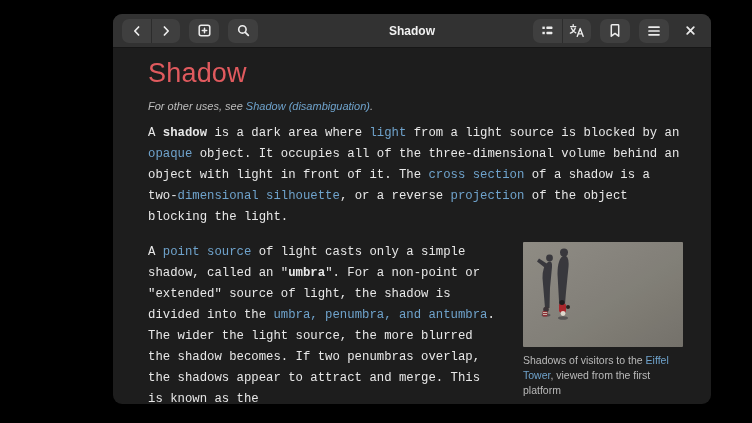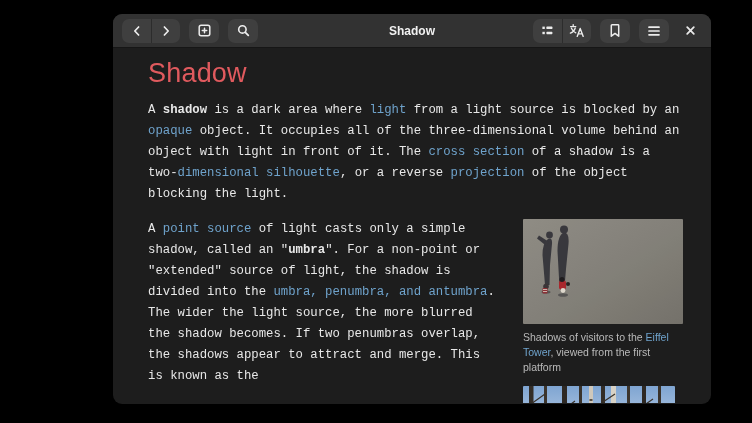--- a/index.html
+++ b/index.html
@@ -124,20 +124,21 @@
         <svg class="icon" width="13" height="13" viewBox="0 0 13 13">
             <path d="M3.2 3.2 9.8 9.8M9.8 3.2 3.2 9.8" stroke="#e8e8e8" stroke-width="1.8" stroke-linecap="round"></path>
           </svg>
       </button>
     </div>
   </div>
 
   <div class="content">
     <h1 class="article-title">Shadow</h1>
 
+    <p class="hatnote"><span class="seg-p">For other uses, see </span><span class="seg-link">Shadow (disambiguation)</span><span class="seg-p">.</span></p>
 
     <p class="body-text intro"><span class="seg-p">A </span><span class="seg-b">shadow</span><span class="seg-p"> is a dark area where </span><span class="seg-link">light</span><span class="seg-p"> from a light source is blocked by an </span><span class="seg-link">opaque</span><span class="seg-p"> object. It occupies all of the three-dimensional volume behind an object with light in front of it. The </span><span class="seg-link">cross section</span><span class="seg-p"> of a shadow is a two-</span><span class="seg-link">dimensional silhouette</span><span class="seg-p">, or a reverse </span><span class="seg-link">projection</span><span class="seg-p"> of the object blocking the light.</span></p>
 
     <div class="columns">
       <div class="col-left">
         <p class="body-text para"><span class="seg-p">A </span><span class="seg-link">point source</span><span class="seg-p"> of light casts only a simple shadow, called an "</span><span class="seg-b">umbra</span><span class="seg-p">". For a non-point or "extended" source of light, the shadow is divided into the </span><span class="seg-link">umbra, penumbra, and antumbra</span><span class="seg-p">. The wider the light source, the more blurred the shadow becomes. If two penumbras overlap, the shadows appear to attract and merge. This is known as the </span></p>
 
       </div>
 
       <div class="col-right">

